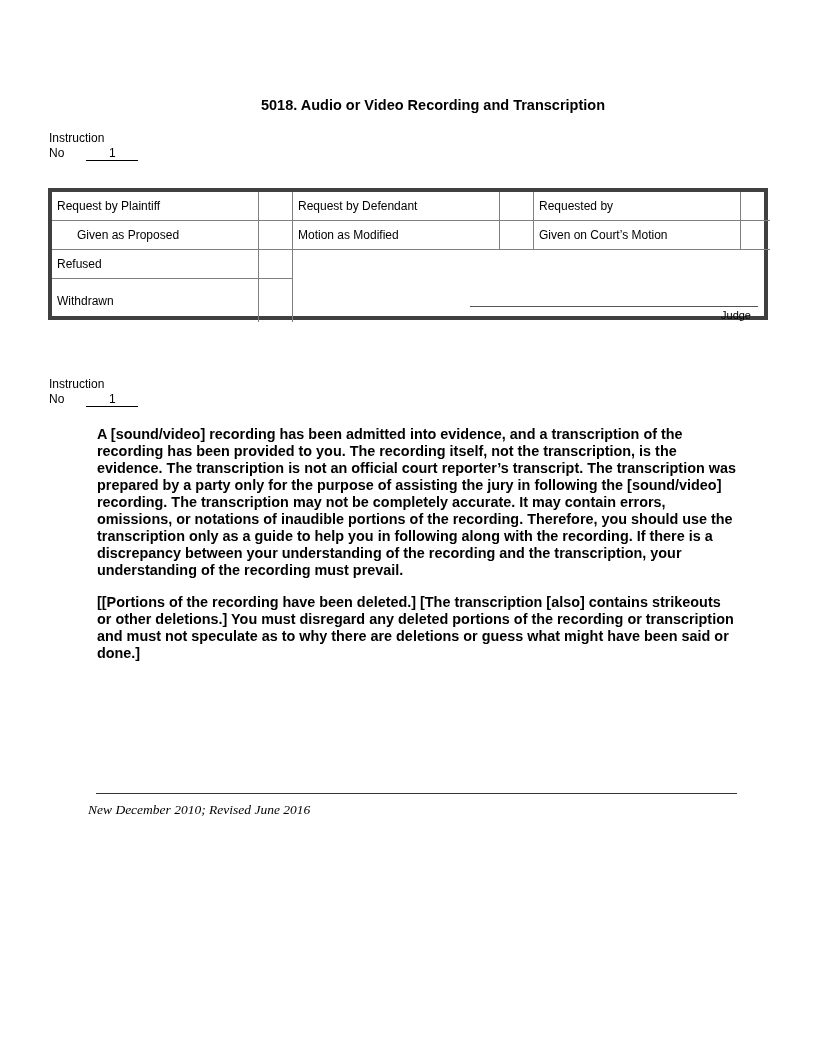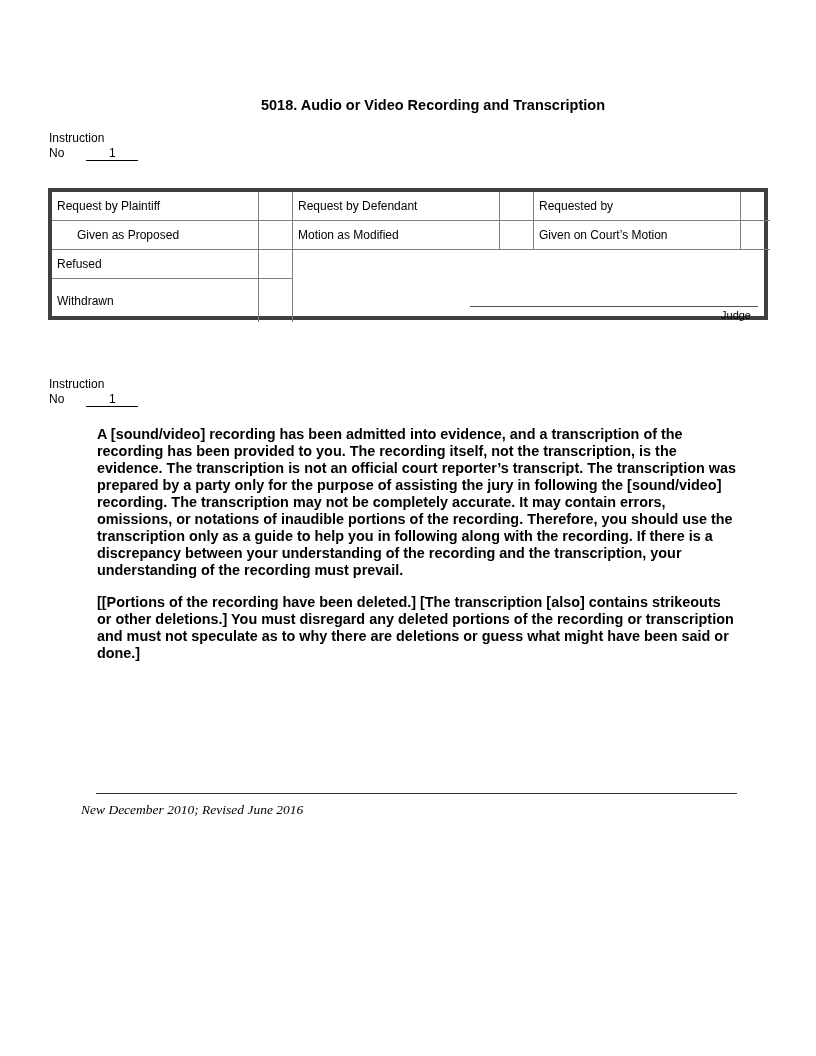--- a/index.html
+++ b/index.html
@@ -10,21 +10,21 @@
     .instr .num { display: inline-block; width: 52px; margin-left: 22px; border-bottom: 1px solid #000; text-align: center; line-height: 13px; }
     .form-table { position: absolute; left: 48px; top: 188px; width: 720px; height: 132px; border: 4px solid #404040; box-sizing: border-box; }
     .cell { position: absolute; box-sizing: border-box; font-size: 12px; padding-left: 5px; display: flex; align-items: center; }
     .vline { position: absolute; width: 1px; background: #808080; }
     .hline { position: absolute; height: 1px; background: #808080; }
     .judge-line { position: absolute; left: 418px; width: 288px; top: 114px; height: 1px; background: #555; }
     .judge-label { position: absolute; right: 13px; top: 117px; font-size: 11px; }
     .body-text { position: absolute; left: 97px; width: 640px; top: 426px; font-weight: bold; font-size: 14.4px; line-height: 17px; }
     .body-text p { margin: 0 0 15px 0; }
     .footer-rule { position: absolute; left: 96px; width: 641px; top: 793px; height: 1px; background: #333; }
-    .footer-note { position: absolute; left: 81px; top: 802px; font-family: "Liberation Serif", serif; font-style: italic; font-size: 13.5px; }
+    .footer-note { position: absolute; left: 88px; top: 802px; font-family: "Liberation Serif", serif; font-style: italic; font-size: 13.5px; }
   </style>
 </head>
 <body>
 
 <div class="page-title">5018. Audio or Video Recording and Transcription</div>
 
 <div class="instr" style="top:131px;">
   <div>Instruction</div>
   <div class="no-row">
     <span>No</span>

